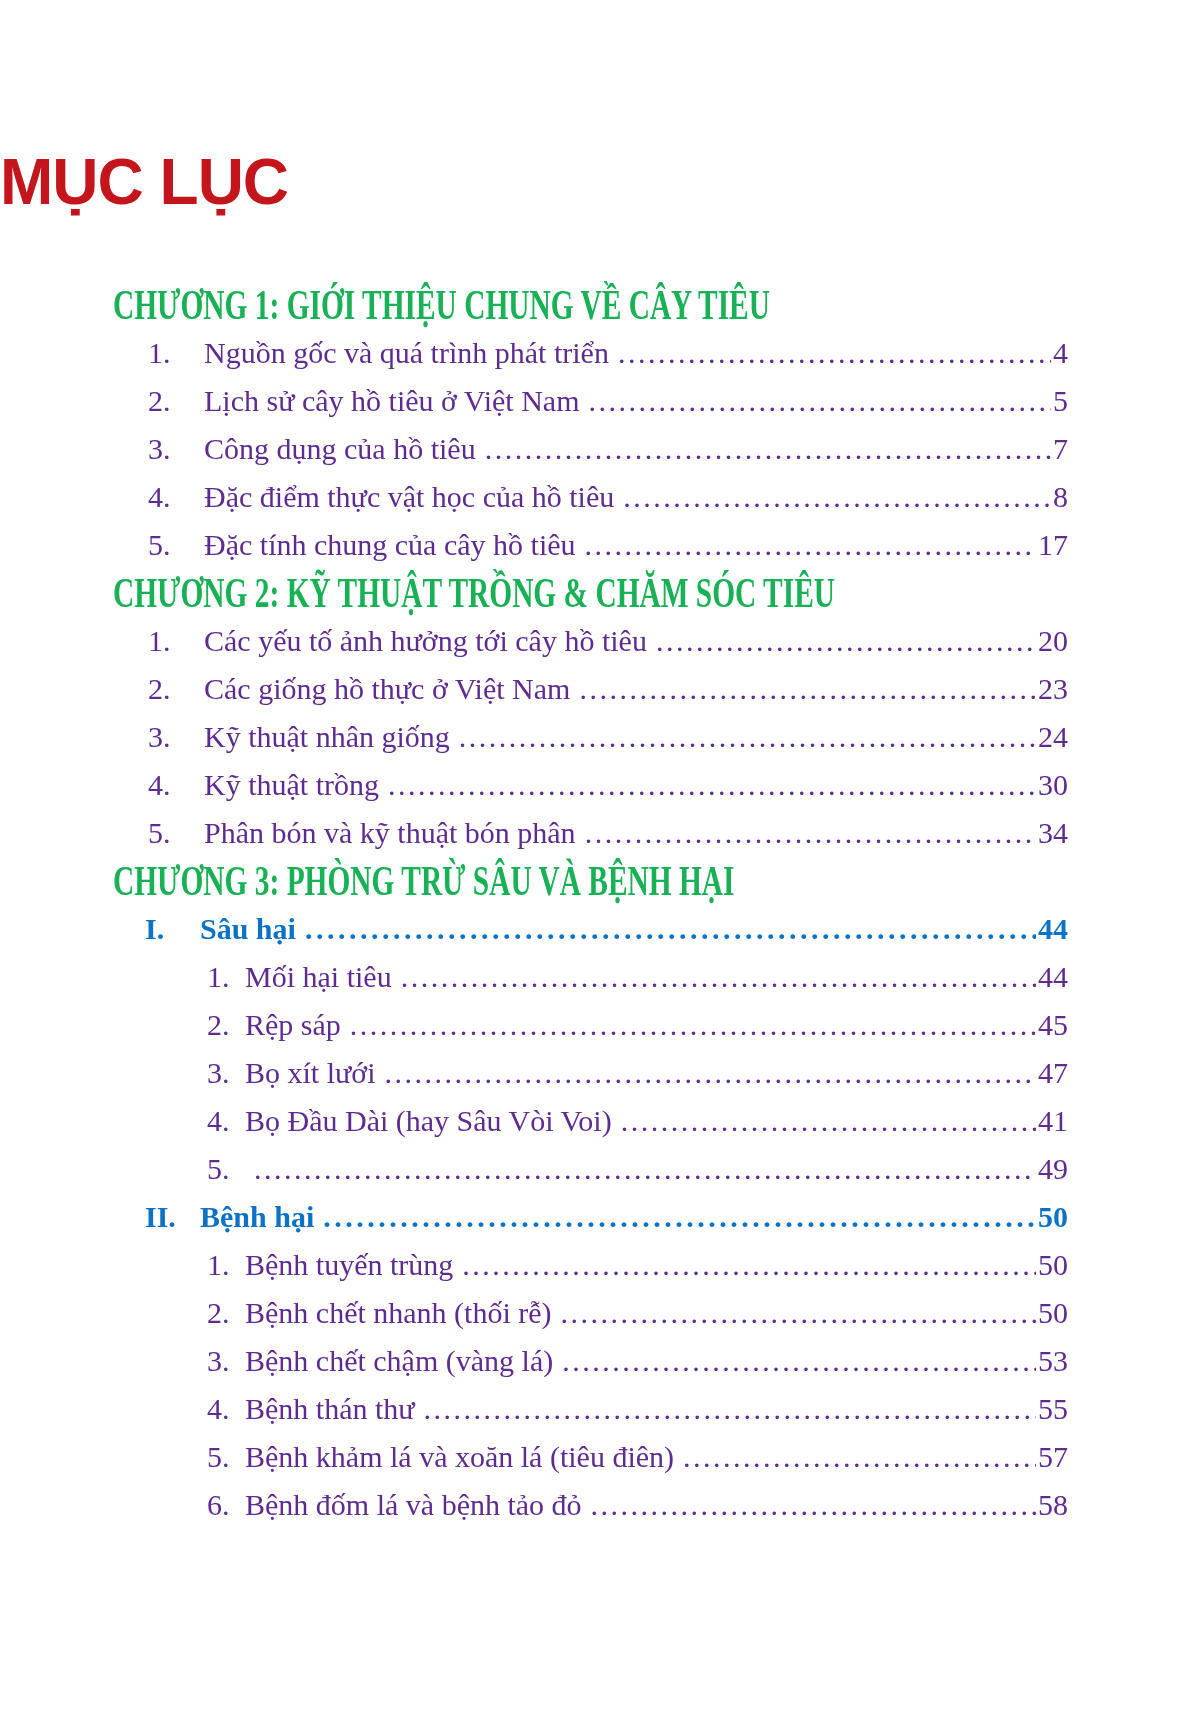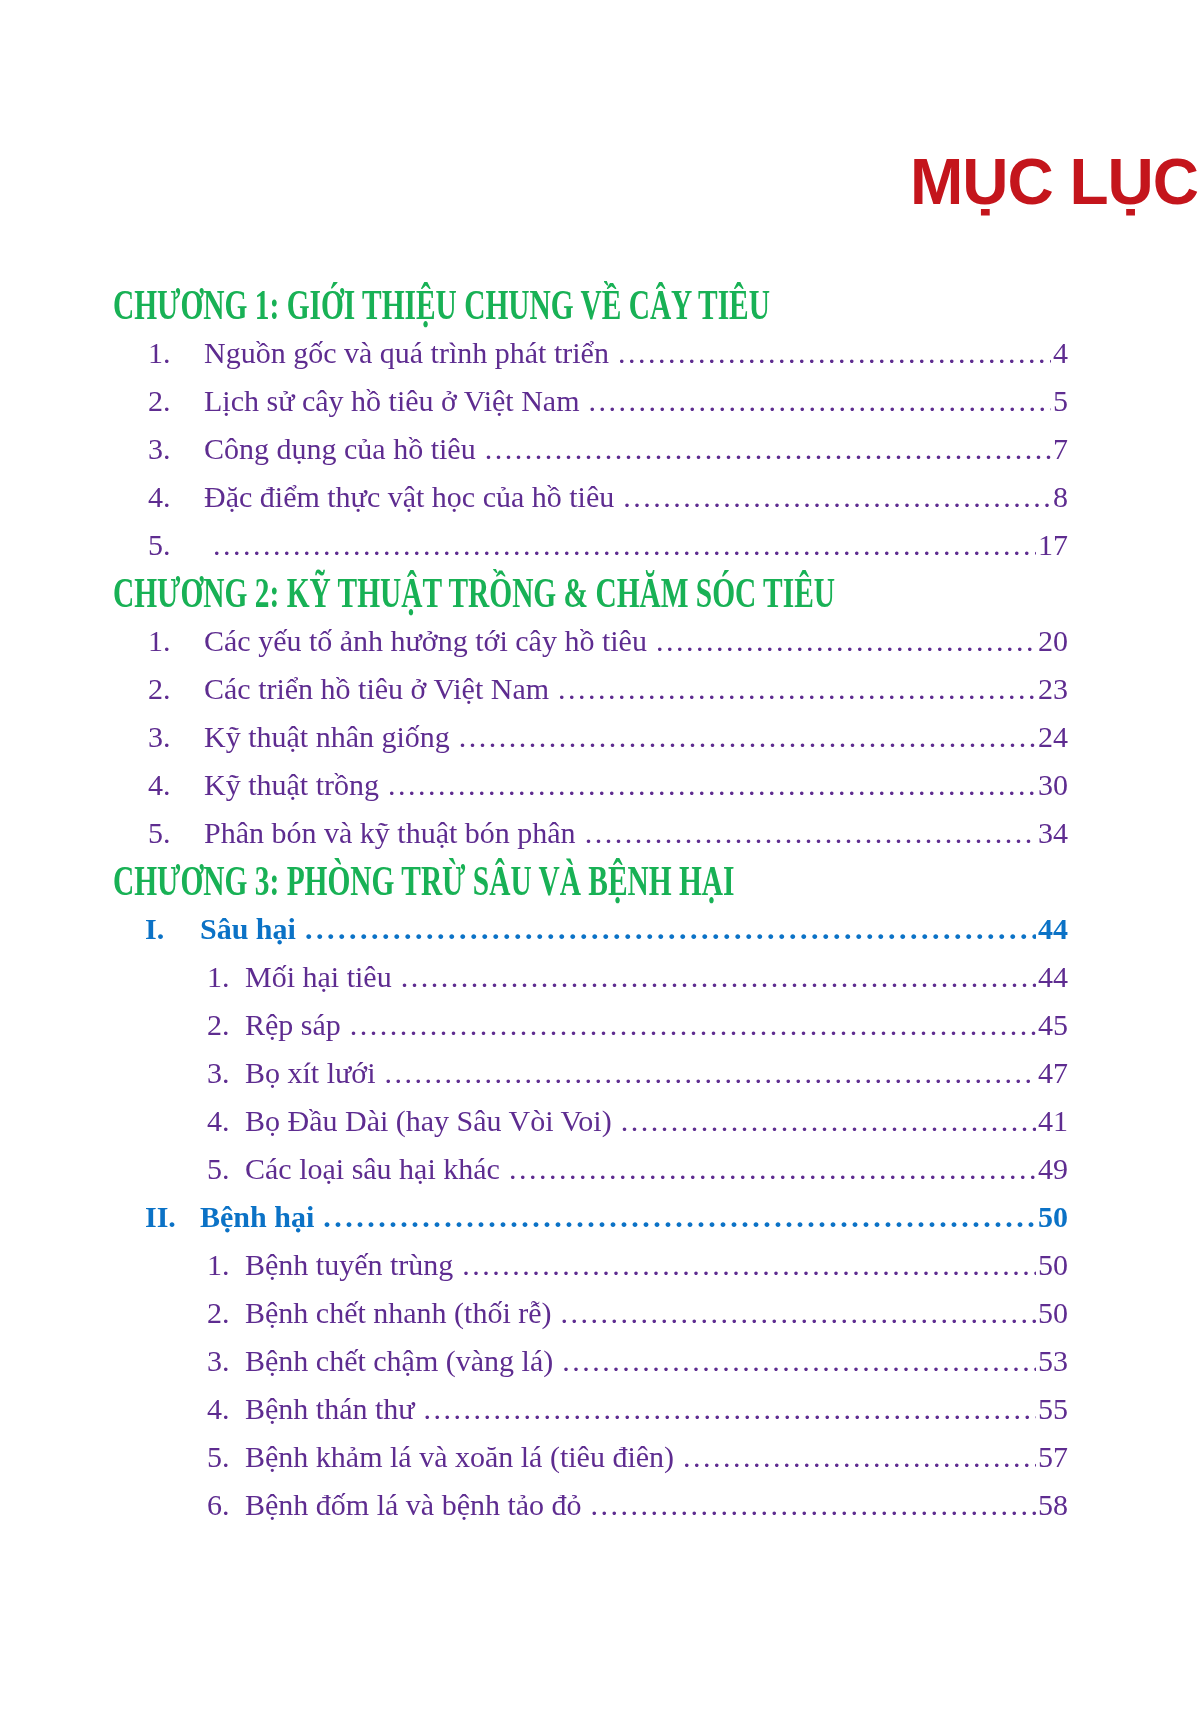--- a/index.html
+++ b/index.html
@@ -11,21 +11,21 @@
   html,body{margin:0;padding:0;}
   body{
     width:1198px;height:1710px;
     background:#ffffff;
     font-family:"Liberation Serif","DejaVu Serif",serif;
     overflow:hidden;
   }
   .page{width:1198px;height:1710px;position:relative;}
   .title{
     margin:150px 0 0 0;
-    text-align:right;
+    text-align:left;
     font-family:"Liberation Sans","DejaVu Sans",sans-serif;
     font-weight:bold;
     font-size:64px;
     line-height:1;
     letter-spacing:-1px;
     color:var(--c-title);
   }
   .toc{
     margin:67px 130px 0 113px; 
   }
@@ -108,40 +108,41 @@
 
   <div class="row item">
     <span class="num">4.</span>
     <span class="text">Đặc điểm thực vật học của hồ tiêu</span>
     <span class="dots"></span>
     <span class="page-num">8</span>
   </div>
 
   <div class="row item">
     <span class="num">5.</span>
+    <span class="text">Đặc tính chung của cây hồ tiêu</span>
     <span class="dots"></span>
     <span class="page-num">17</span>
   </div>
 
   <div class="row chapter">
 
     <span class="text">CHƯƠNG 2: KỸ THUẬT TRỒNG &amp; CHĂM SÓC TIÊU</span>
 
   </div>
 
   <div class="row item">
     <span class="num">1.</span>
     <span class="text">Các yếu tố ảnh hưởng tới cây hồ tiêu</span>
     <span class="dots"></span>
     <span class="page-num">20</span>
   </div>
 
   <div class="row item">
     <span class="num">2.</span>
-    <span class="text">Các triển hồ tiêu ở Việt Nam</span>
+    <span class="text">Các giống hồ thực ở Việt Nam</span>
     <span class="dots"></span>
     <span class="page-num">23</span>
   </div>
 
   <div class="row item">
     <span class="num">3.</span>
     <span class="text">Kỹ thuật nhân giống</span>
     <span class="dots"></span>
     <span class="page-num">24</span>
   </div>
@@ -196,21 +197,20 @@
 
   <div class="row subitem">
     <span class="num">4.</span>
     <span class="text">Bọ Đầu Dài (hay Sâu Vòi Voi)</span>
     <span class="dots"></span>
     <span class="page-num">41</span>
   </div>
 
   <div class="row subitem">
     <span class="num">5.</span>
-    <span class="text">Các loại sâu hại khác</span>
     <span class="dots"></span>
     <span class="page-num">49</span>
   </div>
 
   <div class="row section">
     <span class="num">II.</span>
     <span class="text">Bệnh hại</span>
     <span class="dots"></span>
     <span class="page-num">50</span>
   </div>

